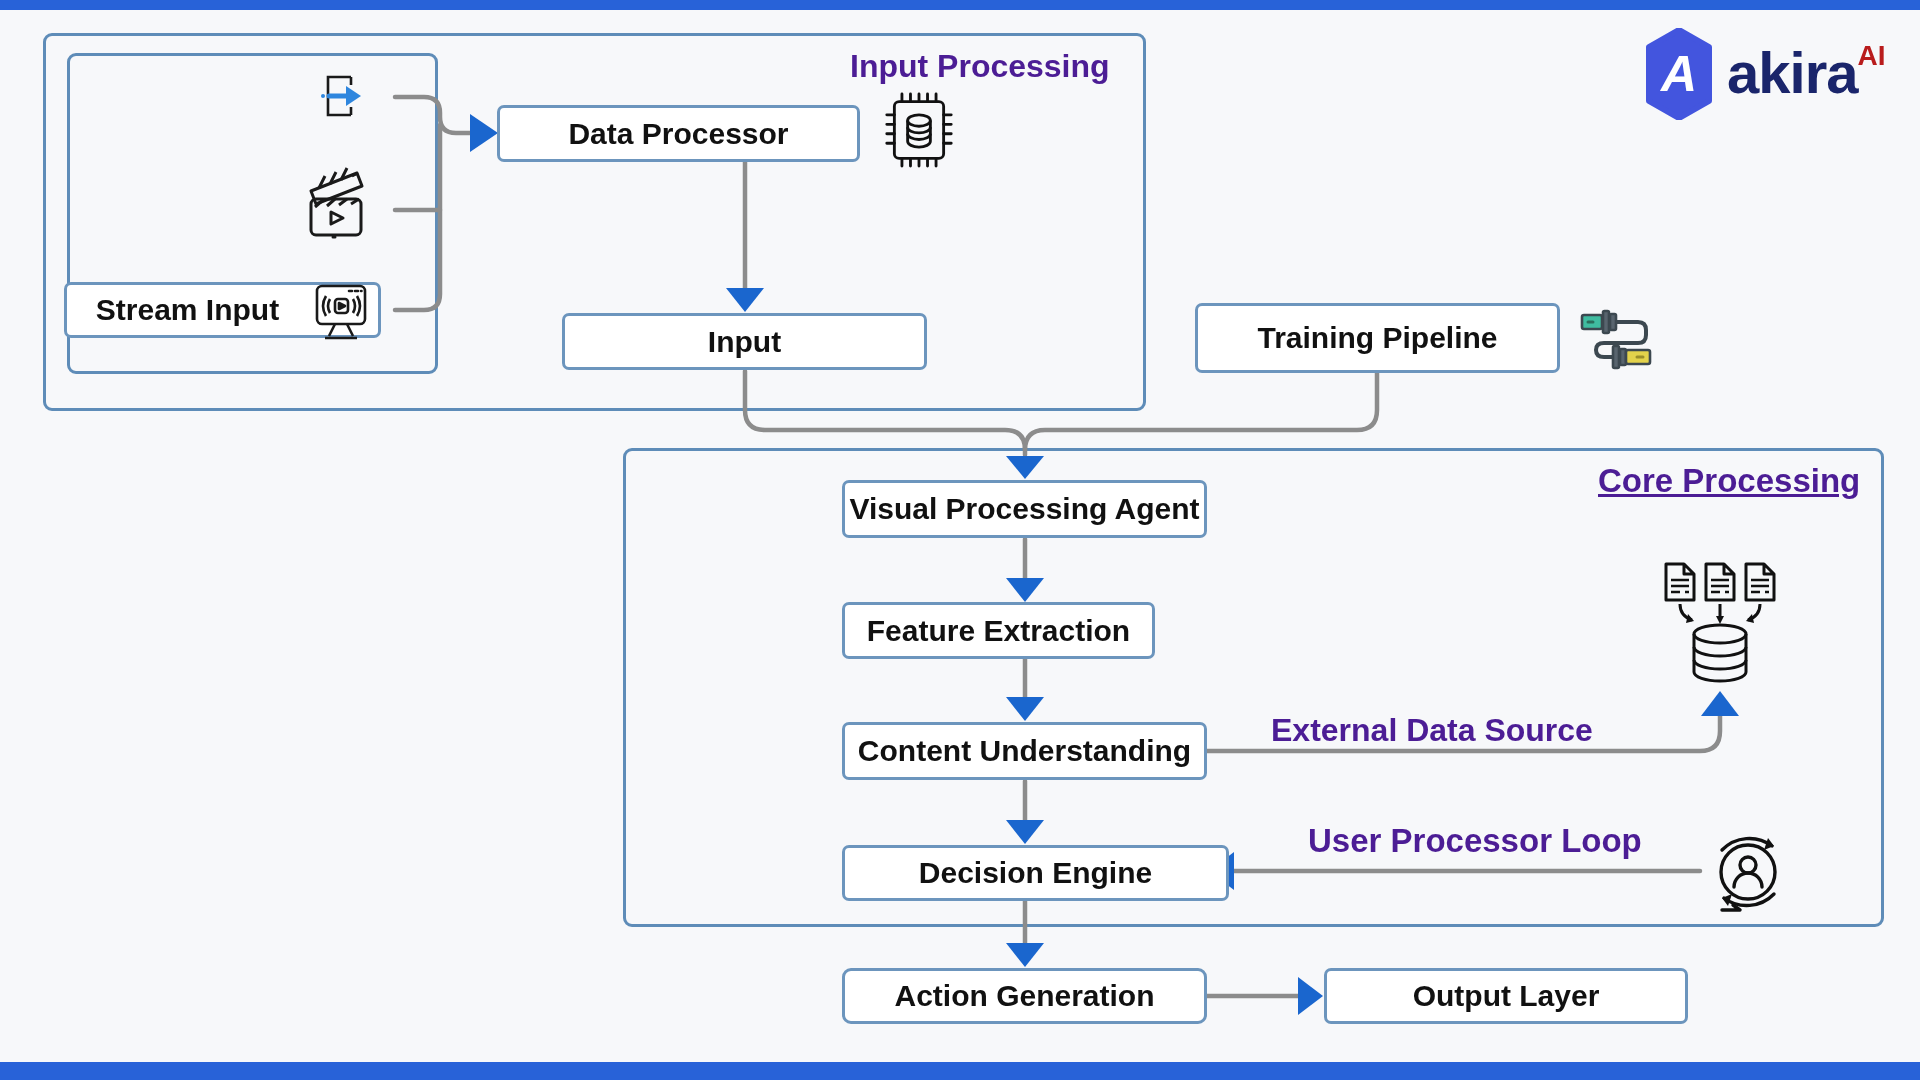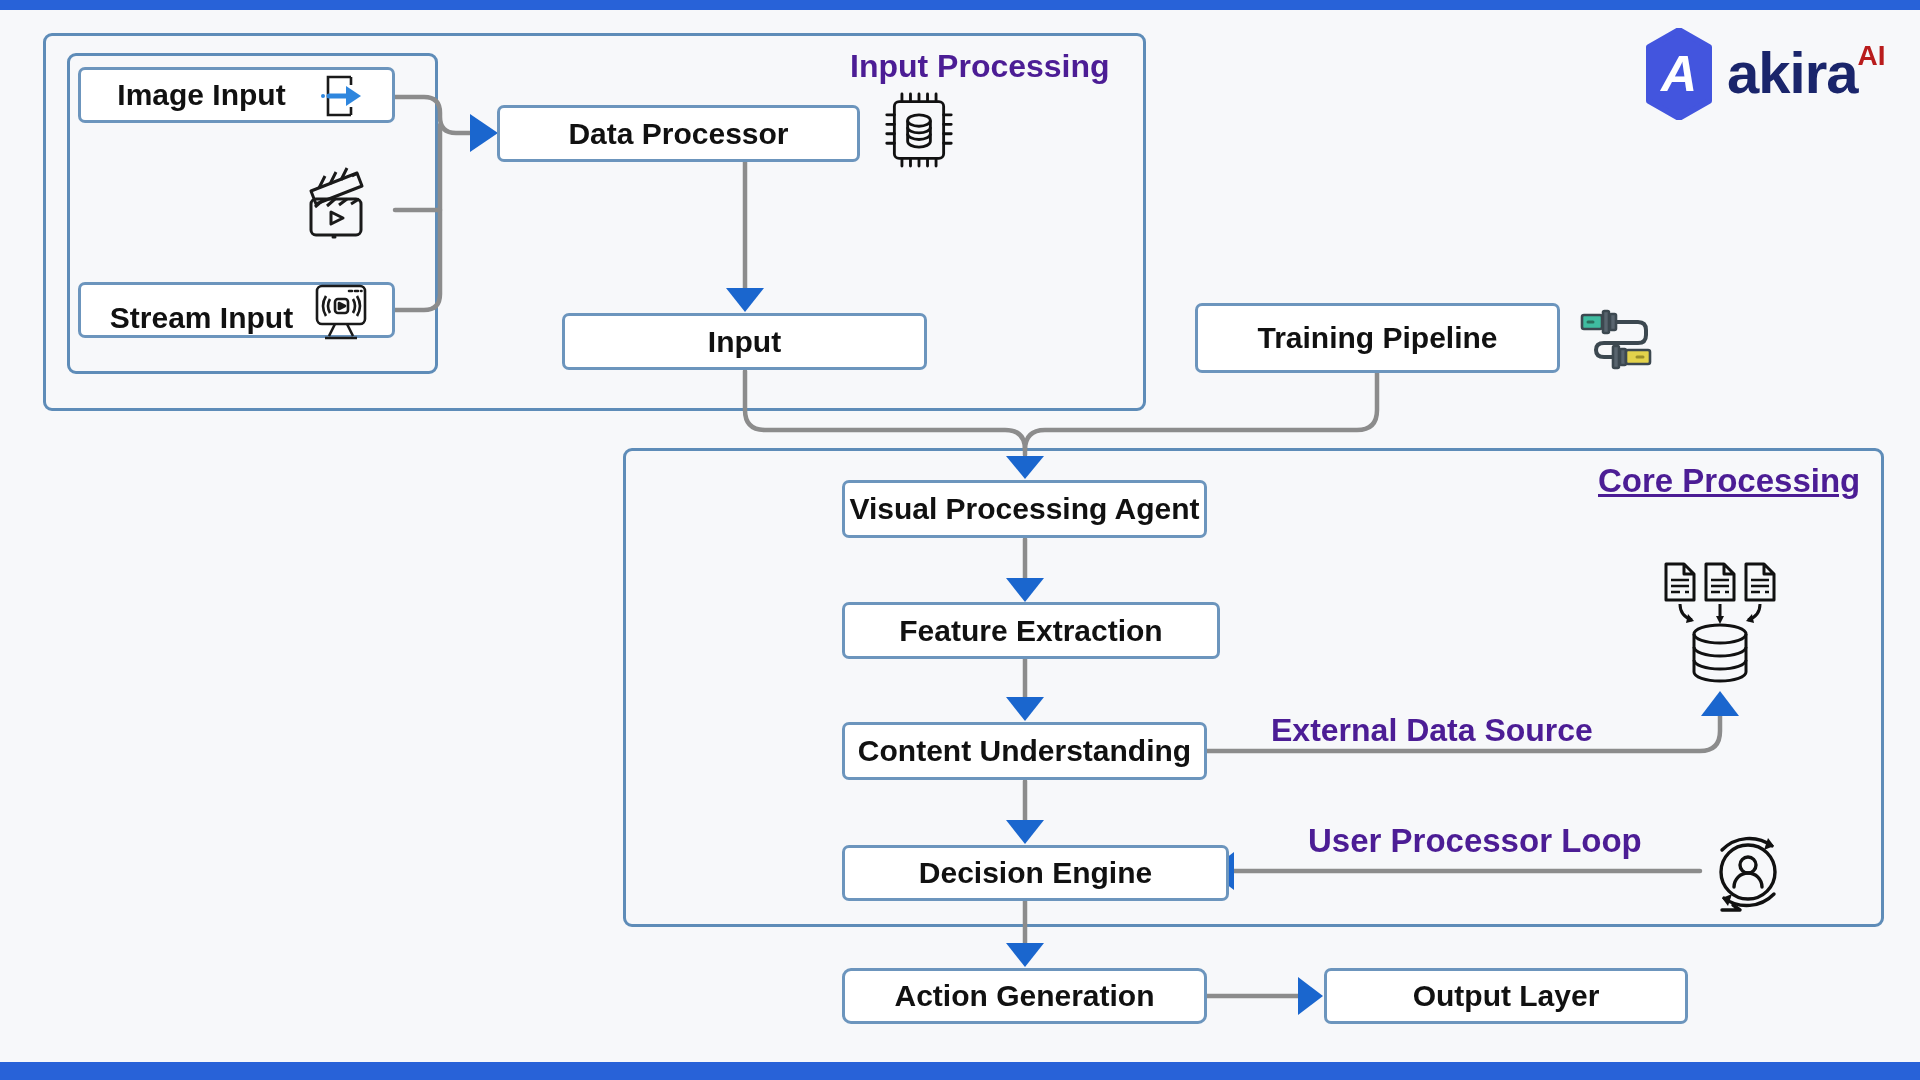--- a/index.html
+++ b/index.html
@@ -72,39 +72,36 @@
       <polygon points="1006,578 1044,578 1025,602"></polygon>
       <polygon points="1006,697 1044,697 1025,721"></polygon>
       <polygon points="1006,820 1044,820 1025,844"></polygon>
       <polygon points="1006,943 1044,943 1025,967"></polygon>
       <polygon points="1298,977 1298,1015 1323,996"></polygon>
       <polygon points="1701,716 1739,716 1720,691"></polygon>
       <polygon points="1234,852 1234,890 1209,871"></polygon>
     </g>
   </svg>
 
-  <div class="node srcbox" style="left:78px;top:67px;width:317px;height:56px;">
-    <span>Image Input</span>
-  </div>
-  <div class="node srcbox" style="left:78px;top:282px;width:317px;height:56px;align-items:flex-end;">
+  <div class="node srcbox" style="left:64px;top:282px;width:317px;height:56px;">
     <span>Stream Input</span>
   </div>
   <div class="node" style="left:497px;top:105px;width:363px;height:57px;">
     <span>Data Processor</span>
   </div>
   <div class="node" style="left:562px;top:313px;width:365px;height:57px;">
     <span>Input</span>
   </div>
   <div class="node" style="left:1195px;top:303px;width:365px;height:70px;">
     <span>Training Pipeline</span>
   </div>
   <div class="node" style="left:842px;top:480px;width:365px;height:58px;">
     <span>Visual Processing Agent</span>
   </div>
-  <div class="node" style="left:842px;top:602px;width:378px;height:57px;">
+  <div class="node" style="left:842px;top:602px;width:313px;height:57px;">
     <span>Feature Extraction</span>
   </div>
   <div class="node" style="left:842px;top:722px;width:365px;height:58px;">
     <span>Content Understanding</span>
   </div>
   <div class="node" style="left:842px;top:845px;width:387px;height:56px;">
     <span>Decision Engine</span>
   </div>
   <div class="node" style="left:842px;top:968px;width:365px;height:56px;border-radius:9px;">
     <span>Action Generation</span>

